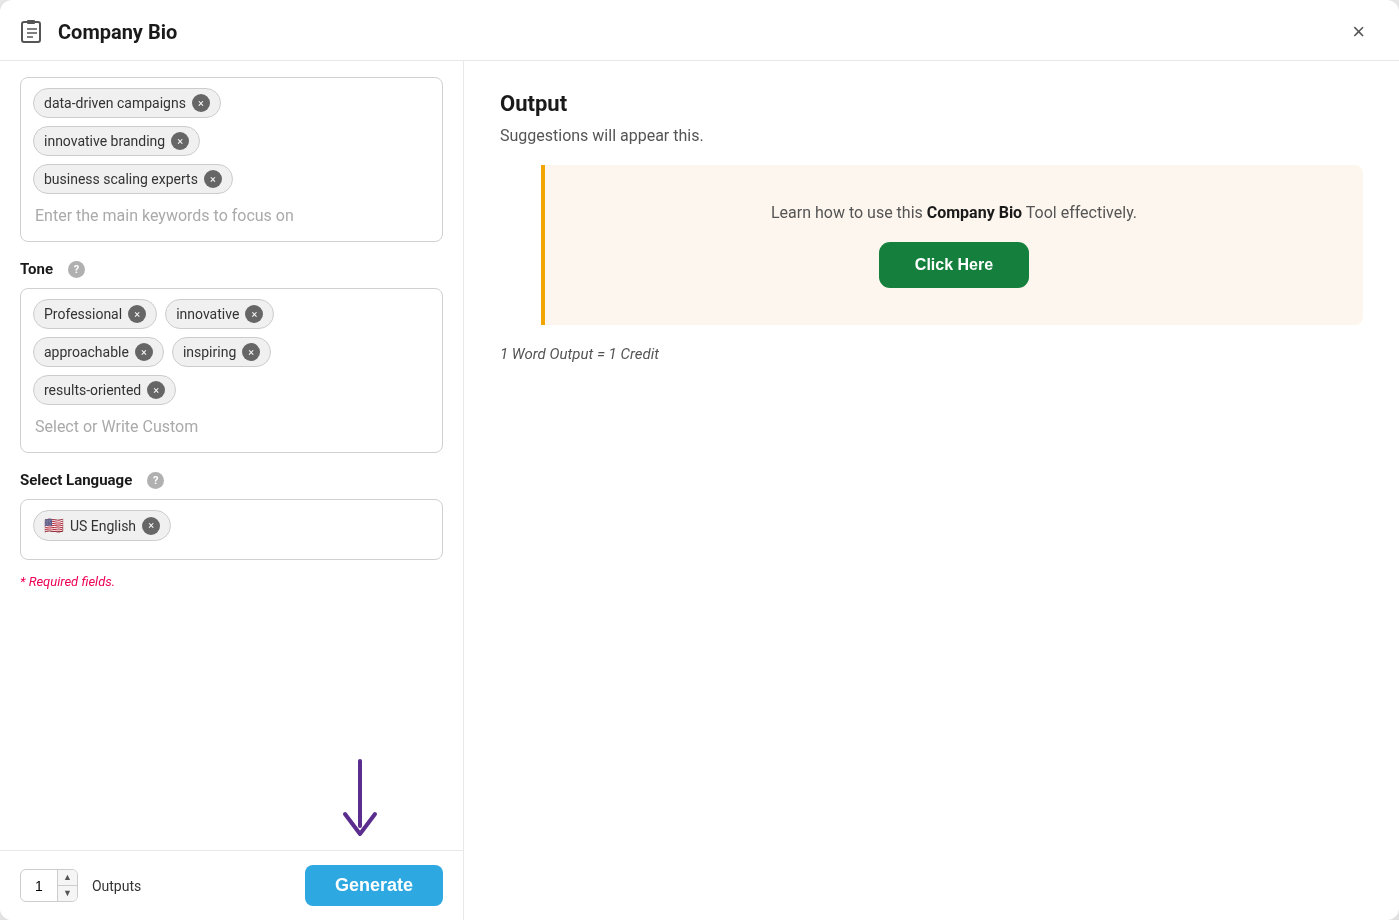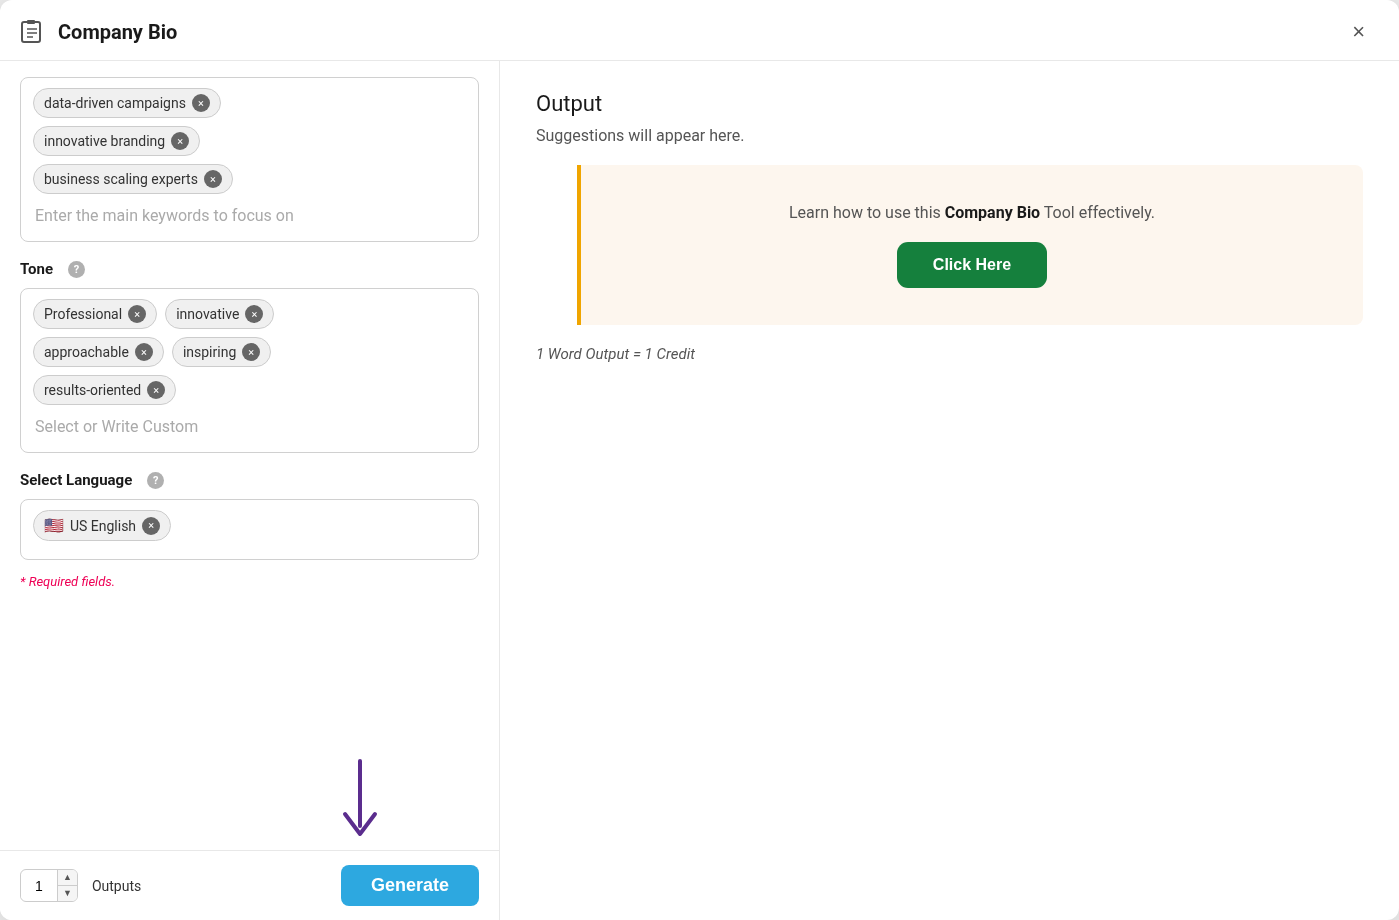--- a/index.html
+++ b/index.html
@@ -54,21 +54,21 @@
       line-height: 1;
       padding: 2px 6px;
     }
     .modal-body {
       display: flex;
       flex: 1;
       overflow: hidden;
     }
     
     .left-panel {
-      width: 500px;
+      width: 464px;
       flex-shrink: 0;
       border-right: 1px solid #e8e8e8;
       display: flex;
       flex-direction: column;
       overflow: hidden;
     }
     .left-scroll {
       flex: 1;
       overflow-y: scroll;
       padding: 16px 20px 10px 20px;
@@ -236,21 +236,21 @@
       pointer-events: none;
     }
     
     .right-panel {
       flex: 1;
       padding: 30px 36px;
       overflow-y: auto;
     }
     .output-title {
       font-size: 22px;
-      font-weight: 400;
+      font-weight: 700;
       color: #1a1a1a;
       margin-bottom: 10px;
     }
     .output-subtitle {
       font-size: 16px;
       color: #555;
       margin-bottom: 20px;
     }
     .output-info-box {
       background: #fdf6ee;
@@ -413,21 +413,21 @@
             <button class="stepper-btn">▼</button>
           </div>
         </div>
         <span class="outputs-label">Outputs</span>
         <button class="generate-btn">Generate</button>
       </div>
     </div>
 
     <div class="right-panel">
       <div class="output-title">Output</div>
-      <div class="output-subtitle">Suggestions will appear here.</div>
+      <div class="output-subtitle">Suggestions will appear this.</div>
       <div class="output-info-box">
         <div class="output-info-text">
           <span>Learn how to use this </span><strong>Company Bio</strong><span> Tool effectively.</span>
         </div>
         <button class="click-here-btn">Click Here</button>
       </div>
       <div class="credit-text">1 Word Output = 1 Credit</div>
     </div>
 
   </div>

